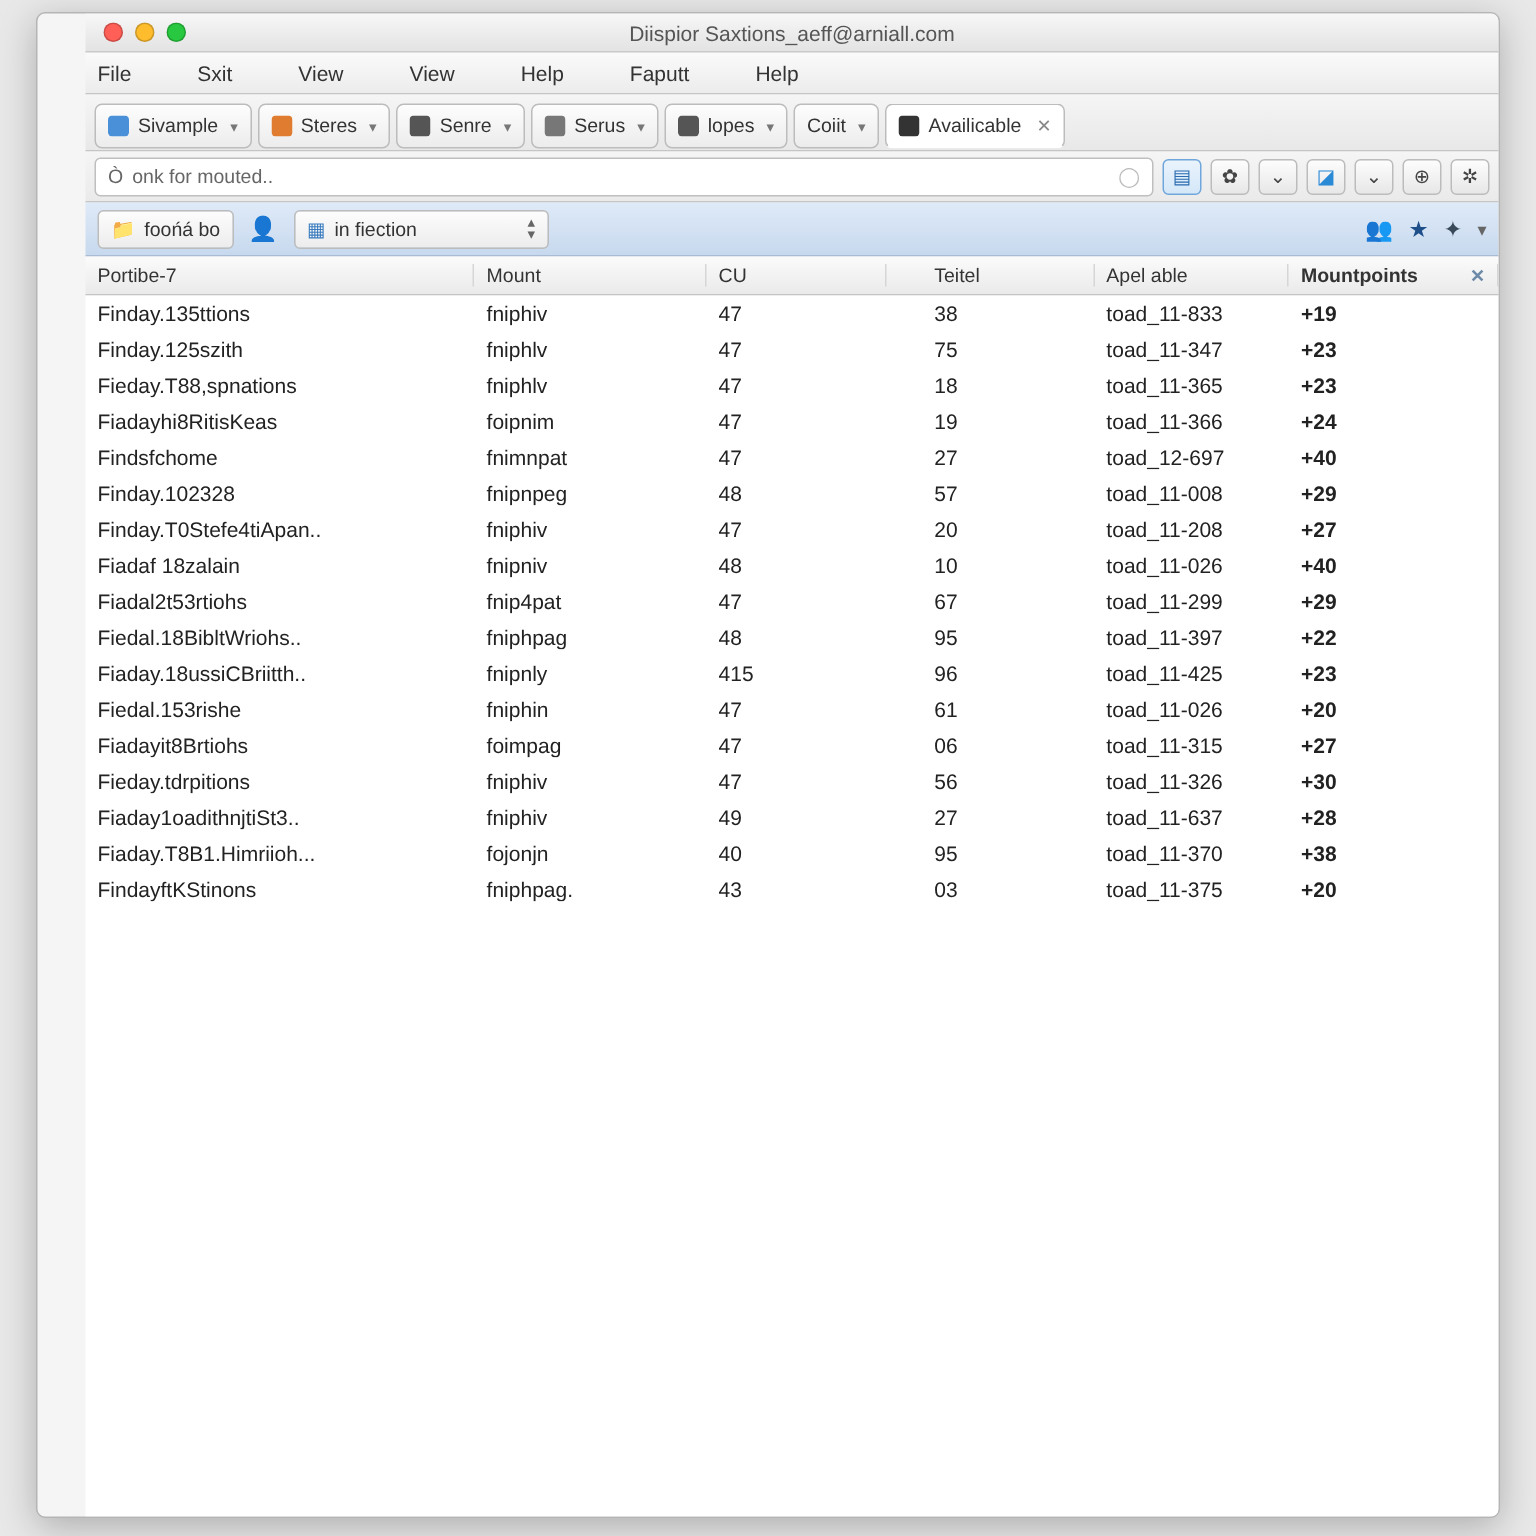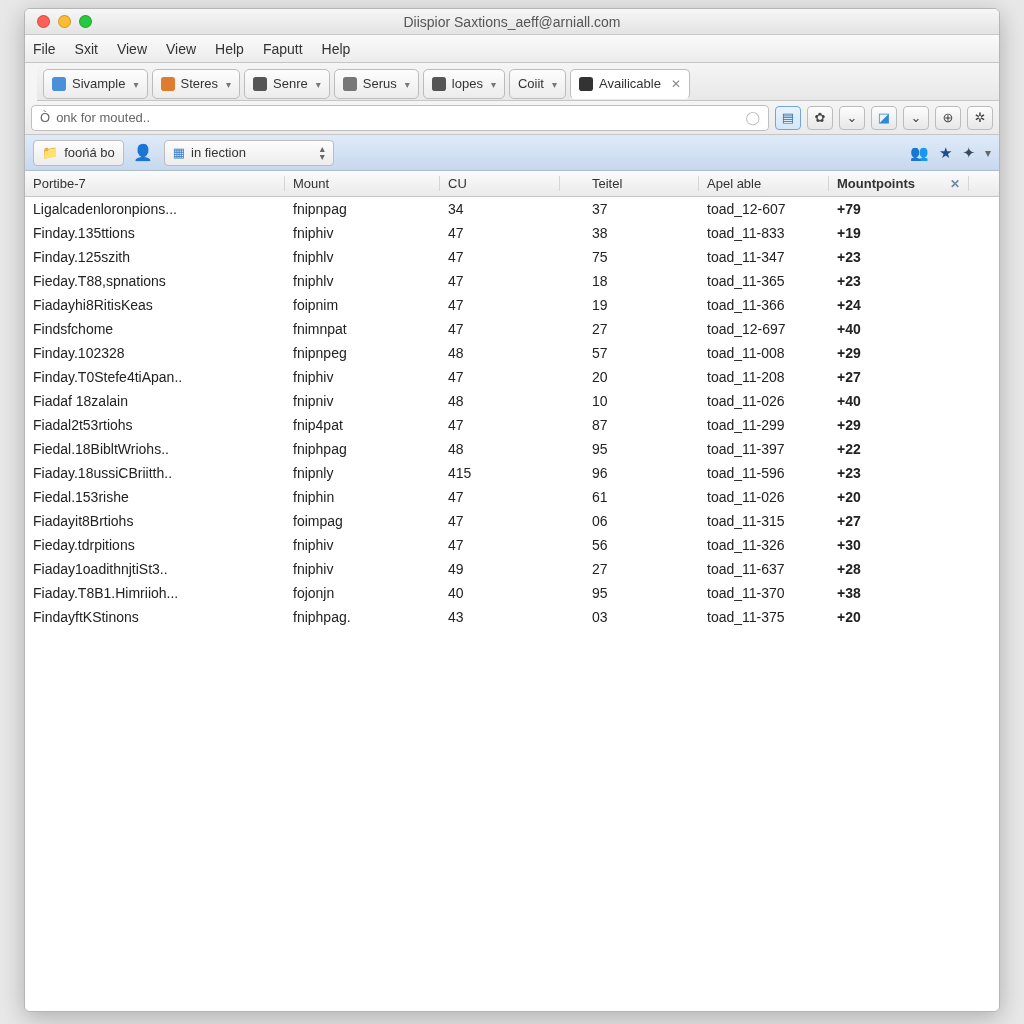--- a/index.html
+++ b/index.html
@@ -15,49 +15,50 @@
 .window {
   position: absolute;
   left: 24px; top: 8px;
   width: 976px; height: 1004px;
   background: #f5f5f5;
   border: 1px solid #b5b5b5;
   border-radius: 6px;
   box-shadow: 0 6px 24px rgba(0,0,0,.25);
   display: flex; flex-direction: column;
   overflow: hidden;
+  padding-left: 32px;
 }
 .titlebar {
   height: 26px;
   background: linear-gradient(#f7f7f7, #e3e3e3);
   border-bottom: 1px solid #c9c9c9;
   display: flex; align-items: center;
   position: relative;
 }
 .traffic { display: flex; gap: 8px; position: absolute; left: 12px; }
 .dot { width: 13px; height: 13px; border-radius: 50%; border: 1px solid rgba(0,0,0,.2); }
 .dot.red { background: #ff5f57; }
 .dot.yellow { background: #ffbd2e; }
 .dot.green { background: #28c940; }
 .title-text { margin: 0 auto; color: #555; font-size: 14px; }
 .menubar {
   height: 28px;
   background: linear-gradient(#fafafa, #ececec);
   border-bottom: 1px solid #c5c5c5;
   display: flex; align-items: center;
-  padding: 0 8px; gap: 19px;
+  padding: 0 8px; gap: 44px;
   font-size: 14px; color: #333;
 }
 .menubar span { cursor: default; }
 .tabbar {
   height: 38px;
   background: linear-gradient(#f5f5f5, #e8e8e8);
   border-bottom: 1px solid #c5c5c5;
   display: flex; align-items: center;
-  padding: 4px 6px 0 6px; gap: 4px; margin-left: 12px;
+  padding: 4px 6px 0 6px; gap: 4px;
 }
 .tab {
   height: 30px;
   background: linear-gradient(#fdfdfd, #ececec);
   border: 1px solid #bcbcbc;
   border-radius: 5px;
   display: flex; align-items: center;
   padding: 0 8px; gap: 6px;
   font-size: 13px; color: #333;
 }
@@ -267,28 +268,20 @@
     <div class="col c3">Teitel</div>
     <div class="col c4">Apel able</div>
     <div class="col c5">
       <span>Mountpoints</span>
       <span class="hx">✕</span>
     </div>
   </div>
 
   <div class="tbody" id="tbody">
       <div class="row">
-        <div class="col c0">Ligalcadenloronpions...</div>
-        <div class="col c1">fnipnpag</div>
-        <div class="col c2">34</div>
-        <div class="col c3">37</div>
-        <div class="col c4">toad_12-607</div>
-        <div class="col c5">+79</div>
-      </div>
-      <div class="row">
         <div class="col c0">Finday.135ttions</div>
         <div class="col c1">fniphiv</div>
         <div class="col c2">47</div>
         <div class="col c3">38</div>
         <div class="col c4">toad_11-833</div>
         <div class="col c5">+19</div>
       </div>
       <div class="row">
         <div class="col c0">Finday.125szith</div>
         <div class="col c1">fniphlv</div>
@@ -342,38 +335,38 @@
         <div class="col c1">fnipniv</div>
         <div class="col c2">48</div>
         <div class="col c3">10</div>
         <div class="col c4">toad_11-026</div>
         <div class="col c5">+40</div>
       </div>
       <div class="row">
         <div class="col c0">Fiadal2t53rtiohs</div>
         <div class="col c1">fnip4pat</div>
         <div class="col c2">47</div>
-        <div class="col c3">87</div>
+        <div class="col c3">67</div>
         <div class="col c4">toad_11-299</div>
         <div class="col c5">+29</div>
       </div>
       <div class="row">
         <div class="col c0">Fiedal.18BibltWriohs..</div>
         <div class="col c1">fniphpag</div>
         <div class="col c2">48</div>
         <div class="col c3">95</div>
         <div class="col c4">toad_11-397</div>
         <div class="col c5">+22</div>
       </div>
       <div class="row">
         <div class="col c0">Fiaday.18ussiCBriitth..</div>
         <div class="col c1">fnipnly</div>
         <div class="col c2">415</div>
         <div class="col c3">96</div>
-        <div class="col c4">toad_11-596</div>
+        <div class="col c4">toad_11-425</div>
         <div class="col c5">+23</div>
       </div>
       <div class="row">
         <div class="col c0">Fiedal.153rishe</div>
         <div class="col c1">fniphin</div>
         <div class="col c2">47</div>
         <div class="col c3">61</div>
         <div class="col c4">toad_11-026</div>
         <div class="col c5">+20</div>
       </div>

